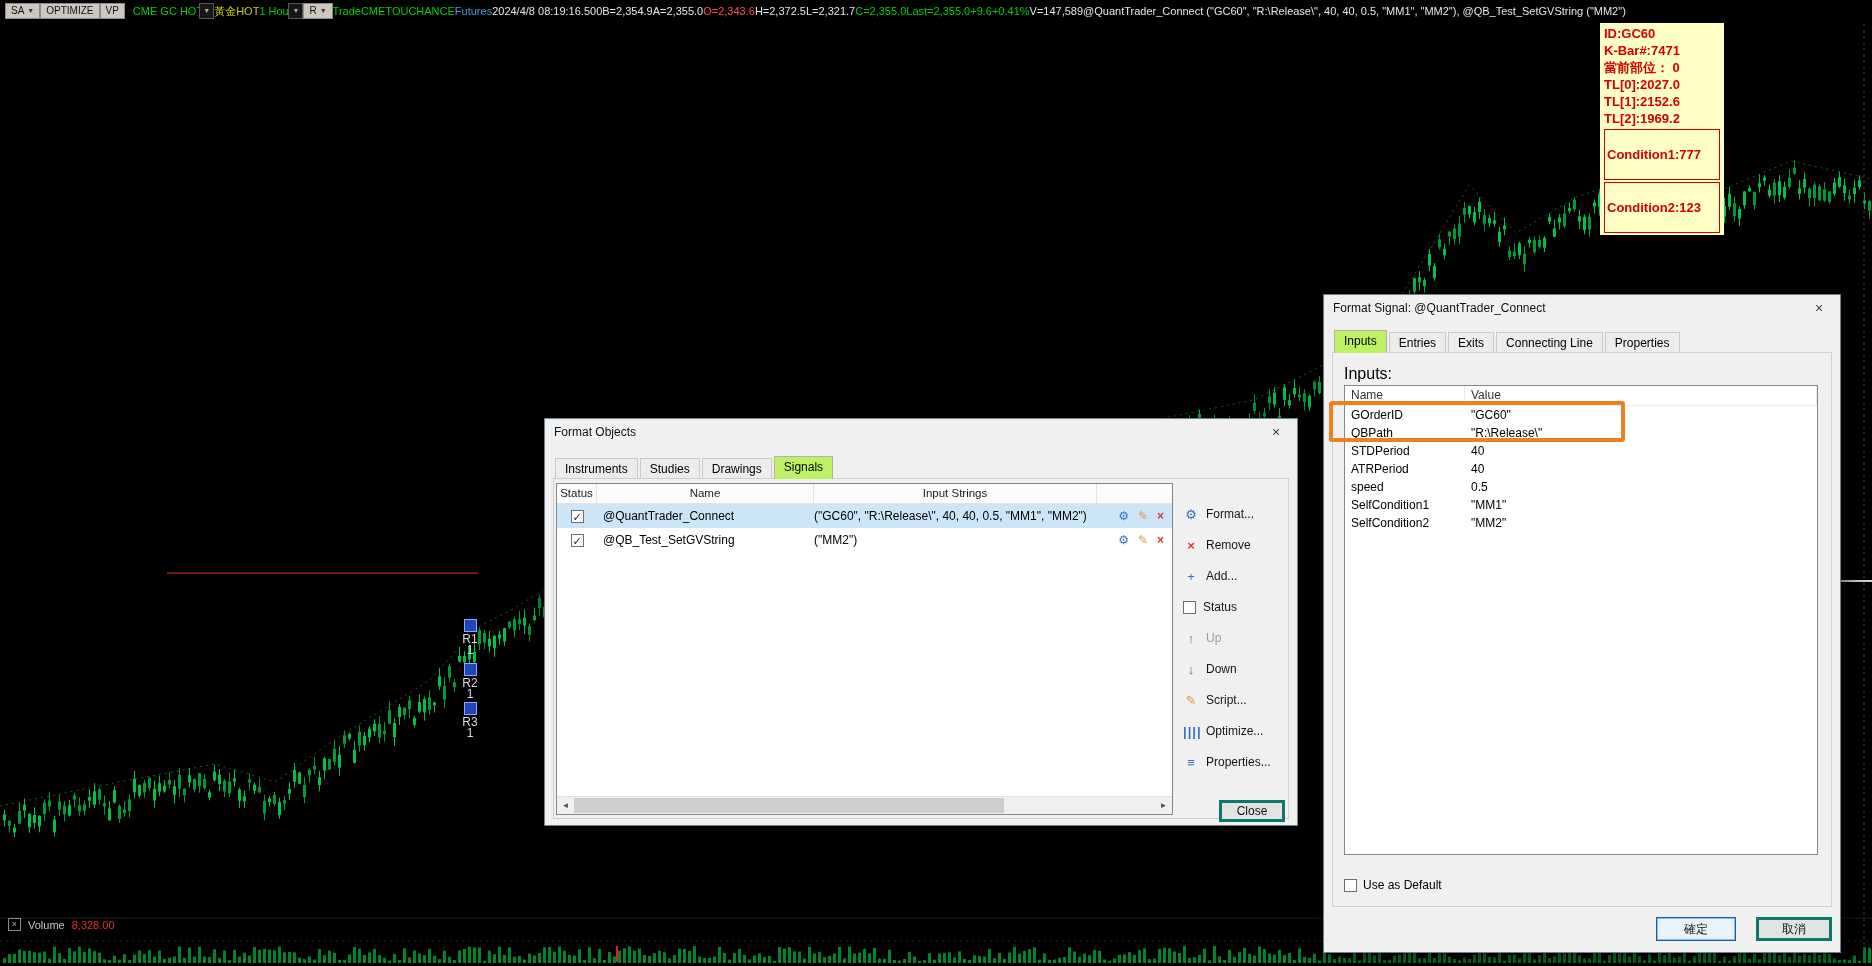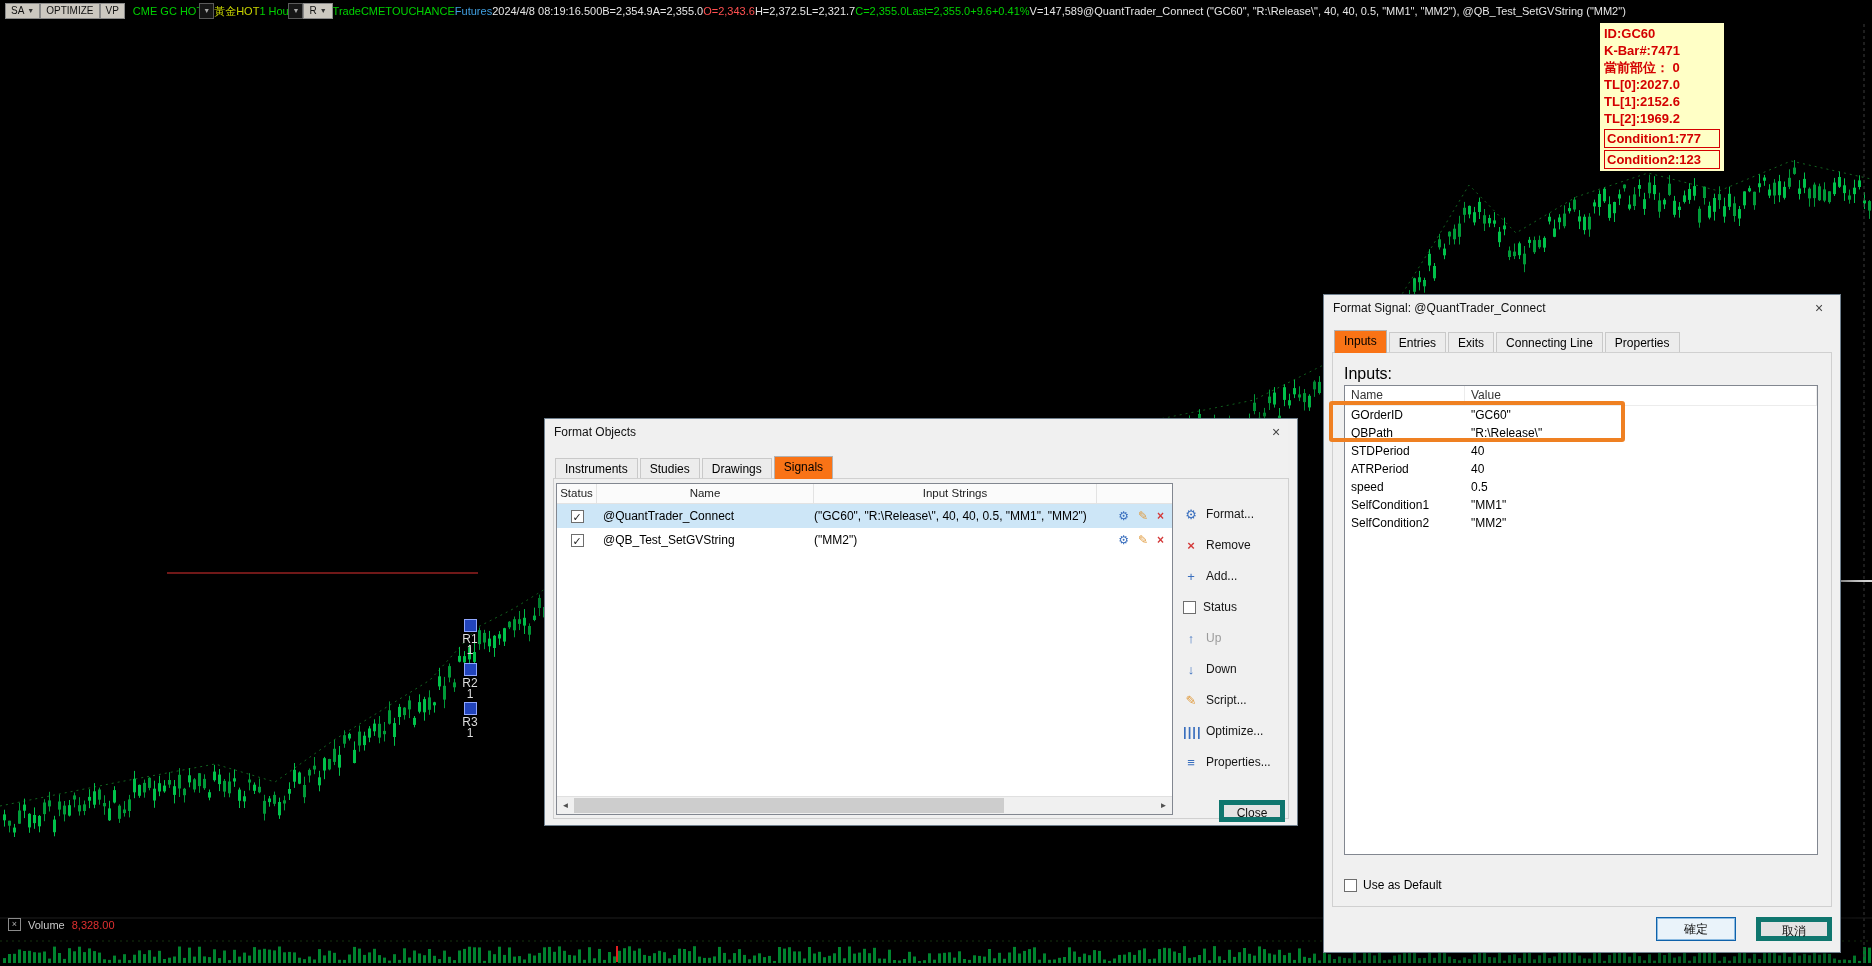--- a/index.html
+++ b/index.html
@@ -13,43 +13,43 @@
            font-size:11px;white-space:nowrap;overflow:hidden;}
   .tb-btn{background:#ccc8c0;color:#111;border:1px solid #8a8a8a;padding:0 5px;font-size:10px;
           line-height:14px;height:16px;display:inline-flex;align-items:center;box-sizing:border-box;}
   .tb-btn .dd{font-size:7px;margin-left:3px;color:#333;}
   .tb-dd{background:#161616;color:#a8a8a8;border:1px solid #5a5a5a;width:13px;height:14px;
          font-size:7px;text-align:center;line-height:13px;display:inline-block;margin-left:-4px;}
   .tb-text{letter-spacing:0;}
   
   #infobox{position:absolute;left:1588px;top:23px;width:124px;z-index:5;background:#ffffc6;
            color:#d40000;font-weight:700;font-size:13px;line-height:17px;padding:2px 4px;box-sizing:border-box;margin-left:12px;}
-  .ib-boxed{border:1px solid #d40000;padding:0 2px;margin-top:2px;}
+  .ib-boxed{border:1px solid #d40000;padding:16px 2px;margin-top:2px;}
   
   .marker{position:absolute;width:40px;text-align:center;color:#ddd;font-size:12px;line-height:11px;z-index:2;}
   .marker .sq{width:11px;height:11px;background:#2244bb;border:1px solid #8fa6ff;margin:0 auto 2px;}
   
   #volume-legend{position:absolute;left:8px;top:918px;z-index:3;display:flex;align-items:center;
                  gap:7px;font-size:11px;}
   #volume-legend .vicon{width:11px;height:11px;border:1px solid #8a8a8a;color:#b0b0b0;font-size:9px;
                         line-height:10px;text-align:center;}
   #volume-legend .vname{color:#c8c8c8;}
   #volume-legend .vval{color:#e03030;}
   
   .dialog{position:absolute;background:#f0f0f0;border:1px solid #70808e;
           box-shadow:4px 6px 26px rgba(0,0,0,.65);font-size:12px;color:#000;}
   .titlebar{height:26px;display:flex;align-items:center;padding:0 9px;}
   .titlebar .title{flex:1;font-size:12px;color:#111;}
   .titlebar .close{width:24px;text-align:center;font-size:14px;color:#444;}
   .tabs{position:absolute;display:flex;align-items:flex-end;z-index:2;}
   .tab{border:1px solid #c9c9c9;border-bottom:none;background:#ececec;padding:3px 9px;margin-right:2px;
        font-size:12px;height:20px;box-sizing:border-box;white-space:nowrap;}
-  .tab.active{background:#f97316;height:23px;margin-bottom:-1px;border-color:#b2b2b2;}
+  .tab.active{background:#bef264;height:23px;margin-bottom:-1px;border-color:#b2b2b2;}
   .page{position:absolute;border:1px solid #d0d0d0;background:#f0f0f0;z-index:1;}
-  .win-btn{background:#e3e3e3;border:5px solid #0f766e;font-size:12px;font-family:inherit;color:#111;}
+  .win-btn{background:#e3e3e3;border:3px solid #0f766e;font-size:12px;font-family:inherit;color:#111;}
   .cbox{width:13px;height:13px;border:1px solid #6e6e6e;background:#fff;font-size:11px;line-height:12px;
         text-align:center;color:#1a1a1a;box-sizing:border-box;}
   
   #fo-dialog{left:544px;top:418px;width:752px;height:406px;z-index:20;}
   #fo-tabs{left:10px;top:37px;}
   #fo-page{left:8px;top:59px;width:734px;height:339px;}
   #fo-table{position:absolute;left:11px;top:64px;width:617px;height:332px;background:#fff;
             border:1px solid #828790;box-sizing:border-box;z-index:2;}
   .fo-thead{display:grid;grid-template-columns:40px 217px 283px 1fr;height:19px;line-height:18px;
             border-bottom:1px solid #e3e3e3;font-size:11.5px;text-align:center;color:#222;background:#fbfbfb;}

